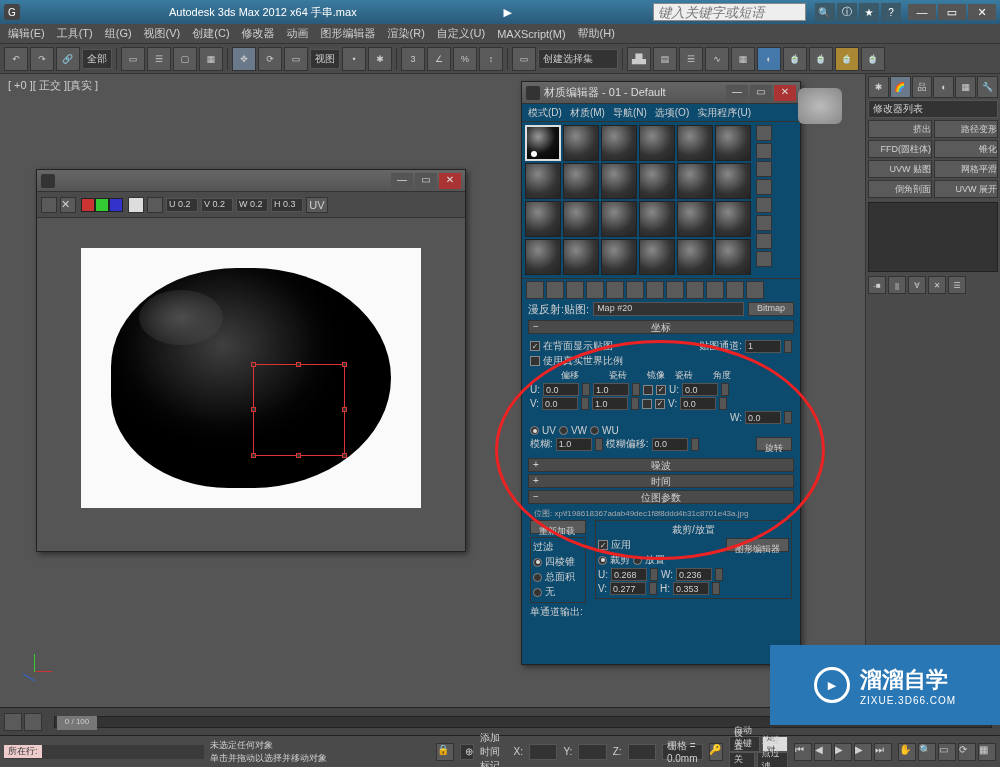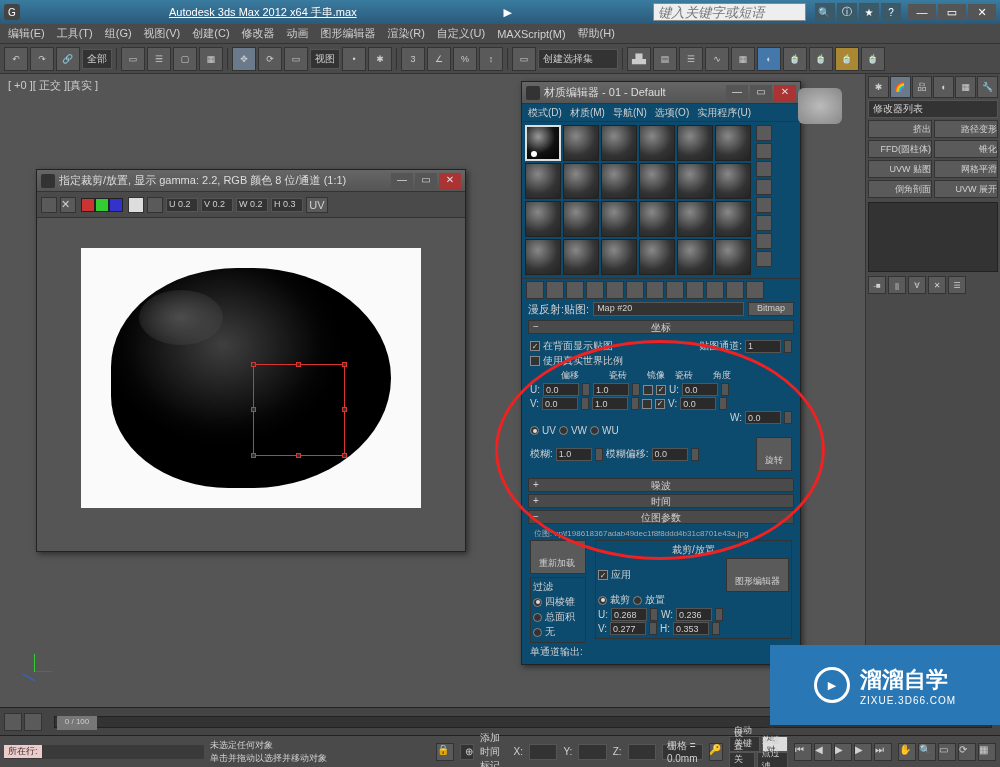--- a/index.html
+++ b/index.html
@@ -1,20 +1,20 @@
 <!DOCTYPE html>
 <html><head>
 <meta charset="utf-8">
 <style>
 * { box-sizing: border-box; margin: 0; padding: 0; }
 body { font-family: "Microsoft YaHei", sans-serif; font-size: 11px; background: #4a4a4a; color: #d0d0d0; width: 1000px; height: 767px; overflow: hidden; position: relative; }
 
 .titlebar { height: 24px; background: linear-gradient(#3a7ba0, #2a5a7a); display: flex; align-items: center; padding: 0 4px; color: #fff; }
 .titlebar .logo { width: 16px; height: 16px; background: #444; border-radius: 3px; margin-right: 8px; display:flex; align-items:center; justify-content:center; font-size:10px;}
-.titlebar .app-title { flex: 0 0 auto; text-align: right; margin: 12px auto; text-decoration: underline; }
+.titlebar .app-title { flex: 0 0 auto; text-align: right; margin: 12px auto; }
 .titlebar .search { width: 153px; height: 18px; background: #eee; border: 1px solid #888; margin-left: auto; margin-right: 8px; color:#701a75; padding:0 4px; font-style:italic;}
 .titlebar .tbic { width: 20px; height: 18px; background: #3a5a6a; margin: 0 1px; display:flex; align-items:center; justify-content:center; font-size:10px; }
 .titlebar .win-btns { display: flex; gap: 2px; margin-left:6px;}
 .titlebar .win-btns .wb { width: 28px; height: 16px; background: #555; display:flex; align-items:center; justify-content:center;}
 
 .menubar { height: 20px; background: #4a4a4a; display: flex; align-items: center; padding: 0 8px; gap: 12px; border-bottom: 1px solid #333; }
 .menubar span { cursor: default; }
 
 .toolbar { height: 30px; background: #4a4a4a; border-bottom: 1px solid #333; display: flex; align-items: center; padding: 0 4px; gap: 2px; }
 .tbtn { width: 24px; height: 24px; background: #5a5a5a; border: 1px solid #333; display: inline-flex; align-items: center; justify-content: center; font-size: 9px; color:#ccc; }
@@ -86,21 +86,21 @@
 .me-rollout { margin:2px 6px;}
 .me-roll-head{height:14px;background:#4a4a4a;border:1px solid #333;text-align:center;font-size:10px;position:relative;}
 .me-roll-head .pm{position:absolute;left:4px;}
 .me-body{padding:4px 2px;font-size:10px;}
 .me-row{display:flex;align-items:center;gap:3px;margin:1px 0;}
 .me-radio{width:9px;height:9px;border:1px solid #888;border-radius:50%;background:#333;display:inline-block;flex-shrink:0;}
 .me-radio.on::after{content:"";display:block;width:4px;height:4px;background:#ddd;border-radius:50%;margin:1.5px;}
 .me-check{width:10px;height:10px;border:1px solid #888;background:#333;display:inline-flex;align-items:center;justify-content:center;font-size:8px;flex-shrink:0;}
 .me-num{width:36px;height:13px;background:#2a2a2a;border:1px solid #555;font-size:9px;padding:0 2px;display:inline-flex;align-items:center;}
 .me-spin{width:8px;height:13px;background:#555;border:1px solid #333;display:inline-block;}
-.me-btn{height:14px;background:#5a5a5a;border:1px solid #333;padding:16px 8px;font-size:9px;}
+.me-btn{height:14px;background:#5a5a5a;border:1px solid #333;padding:4px 8px;font-size:9px;}
 .me-drop{height:14px;background:#ddd;color:#333;border:1px solid #888;padding:0 3px;font-size:9px;flex:1;}
 .me-path{font-size:8px;color:#aaa;padding:0 4px;}
 .col-heads{display:flex;gap:0;margin-left:16px;}
 .col-heads span{width:48px;text-align:center;font-size:9px;}
 
 .ellipse { position:absolute; left:495px; top:340px; width:330px; height:220px; border:3px solid #e22; border-radius:50%; pointer-events:none; z-index:20;}
 .cup { position:absolute; left:798px; top:88px; width:44px; height:36px; background:radial-gradient(#bbb,#888); border-radius:6px; z-index:5;}
 
 .timeline { position:absolute; left:0; right:0; bottom:32px; height:28px; background:#444; border-top:1px solid #222; display:flex; align-items:center;}
 .tl-slider { flex:1; height:12px; background:#333; margin:0 8px; position:relative; border:1px solid #222;}
@@ -229,21 +229,20 @@
     <div class="rp-mini">✕</div>
     <div class="rp-mini">☰</div>
   </div>
 </div>
 
 <div class="cup"></div>
 
 <div class="floating render-win">
   <div class="float-title">
     <div class="ft-icon"></div>
-    <span>指定裁剪/放置, 显示 gamma: 2.2, RGB 颜色 8 位/通道 (1:1)</span>
     <div class="spacer"></div>
     <div class="fb">—</div>
     <div class="fb">▭</div>
     <div class="fb close">✕</div>
   </div>
   <div class="render-tb">
     <div class="rt-btn"></div>
     <div class="rt-btn">✕</div>
     <div class="rt-rgb">
         <div class="r"></div>

